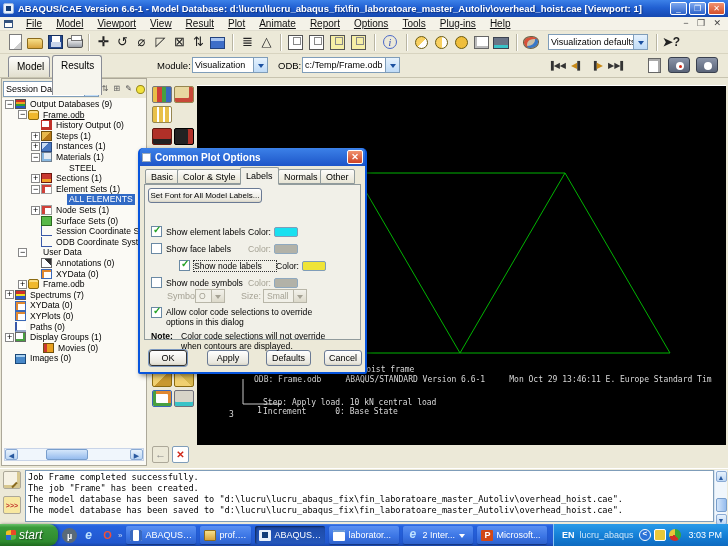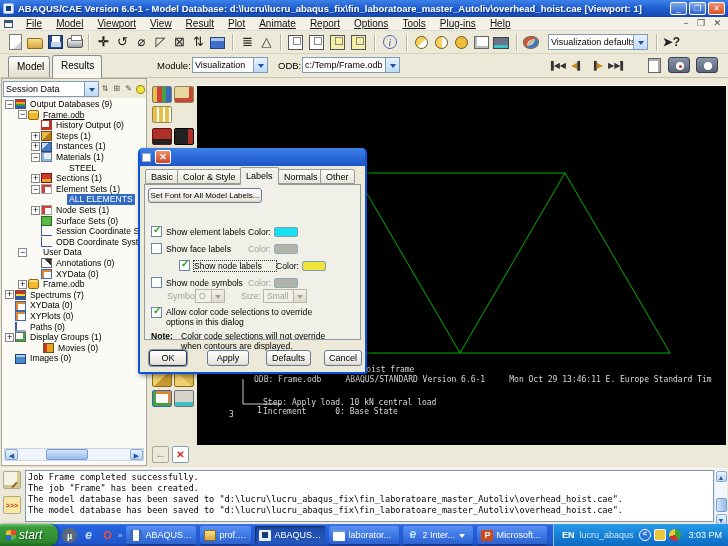--- a/index.html
+++ b/index.html
@@ -50,21 +50,21 @@
   #defaults-combo { left:548px; top:3px; width:100px; }
   .xpcombo { height:16px; border:1px solid #7F9DB9; background:#fff; display:flex; align-items:center; font-size:9px; }
   .xpcombo .val { flex:1; padding:0 2px; white-space:nowrap; overflow:hidden; }
   .xpcombo .drop { width:14px; height:100%; background:linear-gradient(#E6F2FD,#BFDBF7); border-left:1px solid #7F9DB9; position:relative; }
   .xpcombo .drop::before { content:""; position:absolute; left:4px; top:6px; border:3px solid transparent; border-top:4px solid #1B50A0; }
   .ico-helpq { font-weight:bold; font-size:12px; }
 
   
   #modulebar { left:0; top:54px; width:728px; height:24px; background:#ECE9D8; border-bottom:1px solid #C8C4B0; }
   .ctx-tab { position:absolute; top:2px; height:21px; border:1px solid #898C95; border-bottom:none; border-radius:3px 3px 0 0; text-align:center; background:linear-gradient(#FDFDFB,#E2DFCE); padding:0 8px; line-height:20px; }
-  .ctx-tab.active { background:#F6F5EE; font-weight:normal; top:1px; height:23px; z-index:2; }
+  .ctx-tab.active { background:#F6F5EE; font-weight:normal; top:1px; height:40px; z-index:2; }
   .mlabel { position:absolute; top:6px; font-size:9.5px; }
   .mcombo { position:absolute; top:3px; }
   .anim-btn { position:absolute; top:4px; width:18px; height:15px; text-align:center; font-size:8px; line-height:15px; color:#333; }
   .anim-btn .gold { color:#C88A18; }
   .cam { position:absolute; top:3px; width:22px; height:16px; background:linear-gradient(#8A94A8,#5A6478); border:1px solid #39404e; border-radius:3px; }
   .cam::before { content:""; position:absolute; left:7px; top:4px; width:8px; height:8px; border-radius:50%; background:#fff; }
   .cam.rec::before { background:#fff; }
   .cam.rec::after { content:""; position:absolute; left:10px; top:7px; width:3px; height:3px; border-radius:50%; background:#D02818; }
   .ico-link { position:absolute; top:4px; width:13px; height:15px; border:1px solid #666; background:#fff; box-shadow:inset -2px 2px 0 #aaa; }
 
@@ -553,20 +553,21 @@
     <div class="vp-line" id="vp-l3">Step: Apply load. 10 kN central load</div>
     <div class="vp-line" id="vp-l4">Increment      0: Base State</div>
     <div class="axis-label" style="left:60px;top:320px">1</div>
     <div class="axis-label" style="left:32px;top:324px">3</div>
   </div>
 </div>
 
 <div id="dialog" class="abs">
   <div id="dlg-title">
     <div id="dlg-icon"></div>
+    <div class="ttl">Common Plot Options</div>
     <div id="dlg-close">✕</div>
   </div>
   <div id="dlg-body">
     <div class="dtab" style="left:5px">Basic</div>
     <div class="dtab" style="left:37px">Color &amp; Style</div>
     <div class="dtab active" style="left:100px">Labels</div>
     <div class="dtab" style="left:138px">Normals</div>
     <div class="dtab" style="left:180px">Other</div>
     <div id="dlg-pane">
       <button id="font-btn" class="xpbtn">Set Font for All Model Labels...</button>

